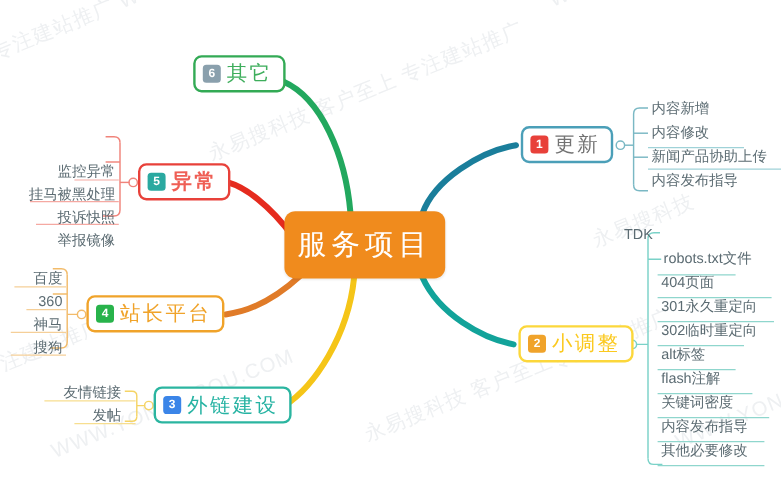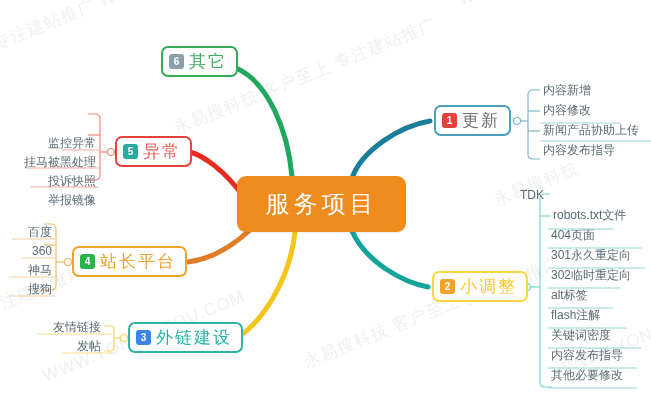--- a/index.html
+++ b/index.html
@@ -50,21 +50,21 @@
   }
   .node .lbl{
     font-size:17px;
     letter-spacing:2px;
     font-family:"Liberation Sans","DejaVu Sans",sans-serif;
   }
 
   
   #root-node{
     position:absolute;
-    left:237px;top:176px;width:169px;height:56px;
+    left:237px;top:176px;width:134px;height:56px;
     background:#f08b1d;
     border-radius:9px;
     display:flex;align-items:center;justify-content:center;
     color:#ffffff;
     font-size:24px;
     letter-spacing:4px;
     box-shadow:0 1px 2px rgba(0,0,0,.08);
   }
 
   .leaf{
@@ -197,21 +197,21 @@
     <span class="lbl" style="color: rgb(39, 179, 163);">外链建设</span>
   </div>
 
   <div class="node" id="node-webmaster" style="left: 72px; top: 246px; height: 31px; border-color: rgb(240, 163, 42);">
     <span class="badge" style="background: rgb(40, 179, 75);">4</span>
     <span class="lbl" style="color: rgb(240, 163, 42);">站长平台</span>
   </div>
 
   <div class="node" id="node-abnormal" style="left: 115px; top: 136px; height: 31px; border-color: rgb(232, 65, 58);">
     <span class="badge" style="background: rgb(42, 169, 160);">5</span>
-    <span class="lbl" style="color: rgb(239, 95, 85);">异常</span>
+    <span class="lbl" style="color: rgb(239, 95, 85); font-weight: bold;">异常</span>
   </div>
 
   <div class="node" id="node-other" style="left: 161px; top: 46px; height: 31px; border-color: rgb(51, 170, 85);">
     <span class="badge" style="background: rgb(138, 160, 173);">6</span>
     <span class="lbl" style="color: rgb(62, 174, 92);">其它</span>
   </div>
 
   <div class="leaf right" style="left:543px;top:83px;">内容新增</div>
   <div class="leaf right" style="left:543px;top:103px;">内容修改</div>
   <div class="leaf right" style="left:543px;top:123px;">新闻产品协助上传</div>

